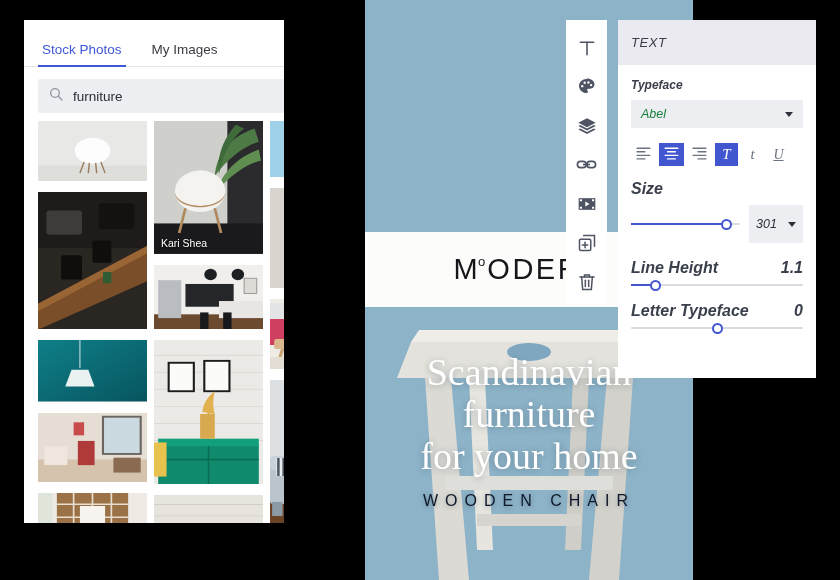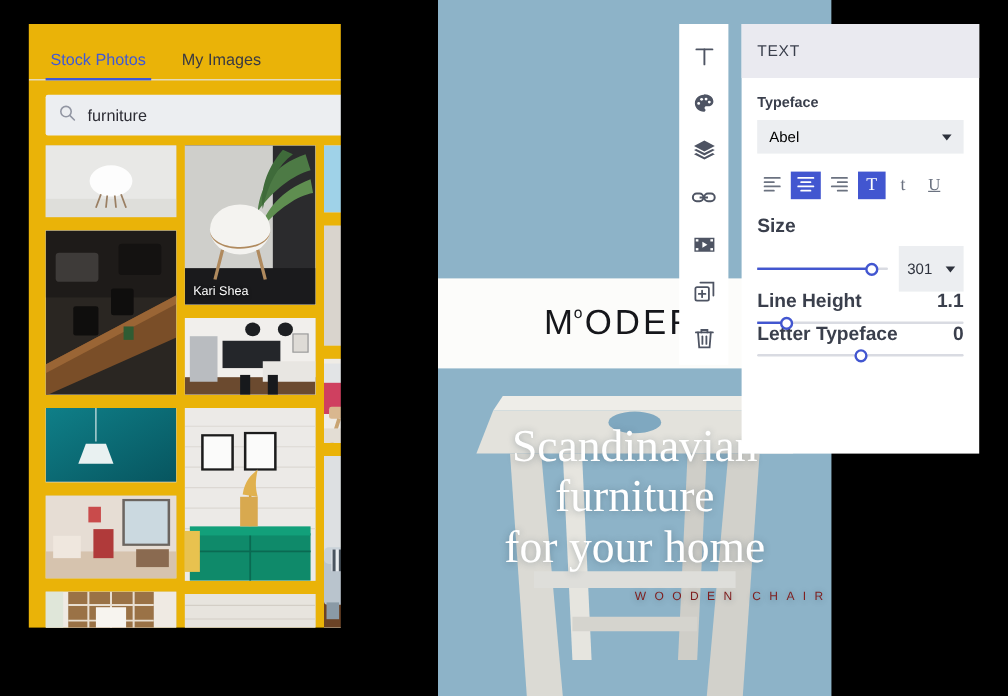--- a/index.html
+++ b/index.html
@@ -8,21 +8,21 @@
     background: #000;
     font-family: "Liberation Sans", sans-serif;
     overflow: hidden;
   }
   #root { position: relative; width: 840px; height: 580px; }
 
   
   .photo-panel {
     position: absolute; left: 24px; top: 20px;
     width: 369px; height: 503px;
-    background: #eab308;
+    background: #ffffff;
     overflow: hidden;
   }
   .tabs {
     display: flex; align-items: flex-end;
     padding: 14px 14px 0 14px;
     border-bottom: 1px solid #e4e4e8;
     height: 47px;
   }
   .tab {
     font-size: 13.5px; color: #3a3a42; padding: 0 4px 9px 4px;
@@ -91,22 +91,22 @@
   }
   .headline {
     position: absolute; left: 0; top: 352px; width: 100%;
     text-align: center;
     font-family: "Liberation Serif", serif;
     font-size: 38px; line-height: 1.1; color: #fff;
     text-shadow: 0 1px 6px rgba(40,60,75,.35);
   }
   .subhead {
     position: absolute; left: 0; top: 492px; width: 100%;
-    text-align: right; color: #7f1d1d;
-    font-size: 10px; letter-spacing: 7px;
+    text-align: center; color: #0f172a;
+    font-size: 16px; letter-spacing: 7px;
     text-shadow: 0 1px 5px rgba(40,60,75,.4);
   }
   .cta {
     position: absolute; left: 20px; top: 522px;
     width: 290px; height: 36px;
     background: #fdfdfd;
     box-shadow: 0 1px 6px rgba(0,0,0,.18);
     display: flex; align-items: center; justify-content: center;
     color: #5c7486; font-size: 12.5px; letter-spacing: 3.2px;
     cursor: pointer;
@@ -124,34 +124,35 @@
     width: 41px; height: 40px;
     display: flex; align-items: center; justify-content: center;
     cursor: pointer; color: #4e5463;
   }
 
   
   .text-panel {
     position: absolute; left: 618px; top: 20px;
     width: 198px; height: 358px;
     background: #fff;
+    font-style: italic;
   }
   .tp-head {
     height: 45px; background: #eaeaf0;
     display: flex; align-items: center; padding-left: 13px;
     font-size: 13px; color: #3a3f4c; letter-spacing: .6px;
   }
   .tp-body { padding: 13px 13px 0 13px; }
   .tp-label {
     font-size: 12px; color: #3a3f4c; margin-bottom: 8px; font-weight: bold;
   }
   .tp-select {
     height: 28px; background: #eceef1;
     display: flex; align-items: center; justify-content: space-between;
-    padding: 0 10px; font-size: 12.5px; color: #000000;
+    padding: 0 10px; font-size: 12.5px; color: #15803d;
     margin-bottom: 9px; cursor: pointer;
   }
   .caret {
     width: 0; height: 0;
     border-left: 4.5px solid transparent; border-right: 4.5px solid transparent;
     border-top: 5.5px solid #2d313c;
   }
   .align-row {
     display: flex; align-items: center; gap: 3px;
     margin-top: 15px; margin-bottom: 14px;
@@ -179,21 +180,21 @@
     position: absolute; top: 50%; width: 11px; height: 11px;
     margin-top: -5.5px; margin-left: -5.5px;
     border: 2px solid #4256d0; background: #fff; border-radius: 50%;
     cursor: pointer;
   }
   .num-box {
     width: 54px; height: 38px; background: #eceef1;
     display: flex; align-items: center; justify-content: space-between;
     padding: 0 7px; font-size: 12.5px; color: #2d313c; cursor: pointer;
   }
-  .sect { margin-top: 0; }
+  .sect { margin-top: 16px; }
 </style>
 </head>
 <body>
 
 <div id="root">
 
   <div class="photo-panel">
 
     <div class="tabs">
       <div class="tab active">Stock Photos</div>

